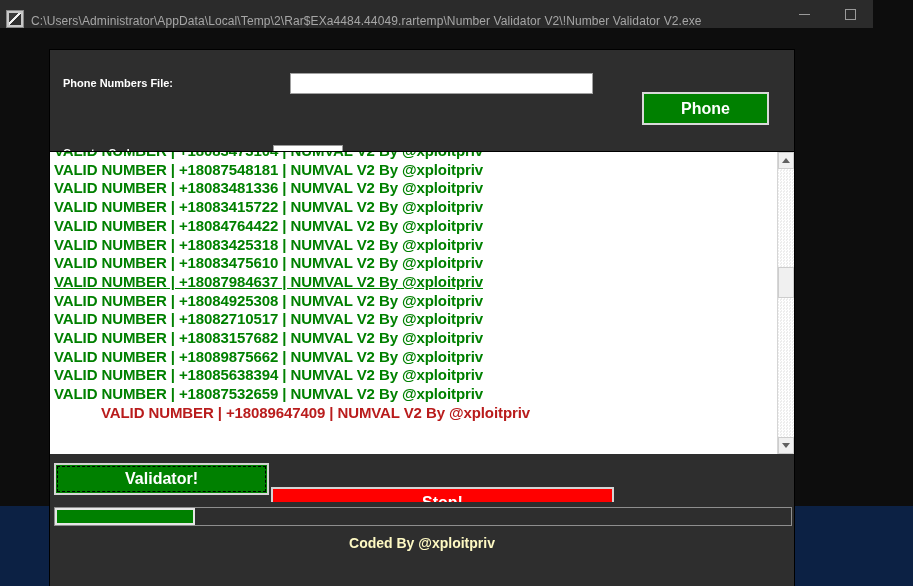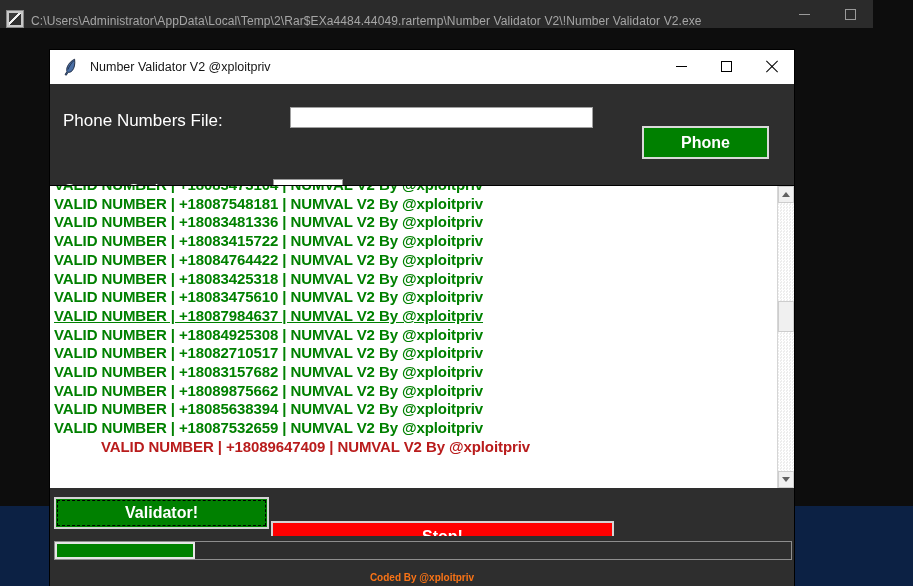--- a/index.html
+++ b/index.html
@@ -175,22 +175,22 @@
   
   #form-area {
     position: relative;
     height: 101px;
     background: #2e2e2e;
   }
 
   .form-label {
     position: absolute;
     color: #ffffff;
-    font-size: 17px;
-    font-weight: normal;
+    font-size: 11px;
+    font-weight: bold;
     white-space: nowrap;
   }
 
   #label-file   { left: 13px; top: 27px; }
   #label-country{ left: 13px; top: 97px; }
 
   #file-input {
     position: absolute;
     left: 240px;
     top: 23px;
@@ -393,22 +393,22 @@
   
   #footer {
     position: relative;
     height: 22px;
     background: #2e2e2e;
     display: flex;
     align-items: center;
     justify-content: center;
   }
   #footer-text {
-    color: #f97316;
-    font-size: 10px;
+    color: #fef9c3;
+    font-size: 14px;
     font-weight: bold;
   }
 </style>
 </head>
 <body>
 
 <div id="screen">
 
   <div id="desktop"></div>
 
@@ -423,38 +423,20 @@
       <div class="outer-ctrl">
         <span class="glyph-max"></span>
       </div>
     </div>
 
     <div id="outer-body"></div>
   </div>
 
   <div id="app-window">
 
-    <div id="app-titlebar">
-      <span id="tk-icon">
-        <svg width="16" height="18" viewBox="0 0 16 18" xmlns="http://www.w3.org/2000/svg">
-          <path d="M12.6 1.2 C 9.5 2.6 6.6 5.4 5.3 8.8 C 4.6 10.6 4.5 12.3 4.9 13.6 L 3.1 16.6 L 4.3 17.2 L 6.1 14.2 C 7.5 14.6 9.0 14.0 10.2 12.7 C 12.3 10.4 13.3 6.1 12.6 1.2 Z" fill="#4a6fa5" stroke="#16233a" stroke-width="0.9" stroke-linejoin="round"></path>
-          <path d="M11.6 2.9 C 9.3 5.0 7.1 8.2 5.9 11.6" stroke="#16233a" stroke-width="0.8" fill="none"></path>
-        </svg>
-      </span>
-      <div id="app-title-text">Number Validator V2 @xploitpriv</div>
-      <div class="app-ctrl">
-        <span class="g-min"></span>
-      </div>
-      <div class="app-ctrl">
-        <span class="g-max"></span>
-      </div>
-      <div class="app-ctrl">
-        <span class="g-close"></span>
-      </div>
-    </div>
 
     <div id="form-area">
       <div class="form-label" id="label-file">Phone Numbers File:</div>
 
       <input id="file-input" type="text" placeholder="" style="">
 
       <div class="form-label" id="label-country">Country Code: us</div>
 
       <input id="country-input" type="text" placeholder="" style="">
 

